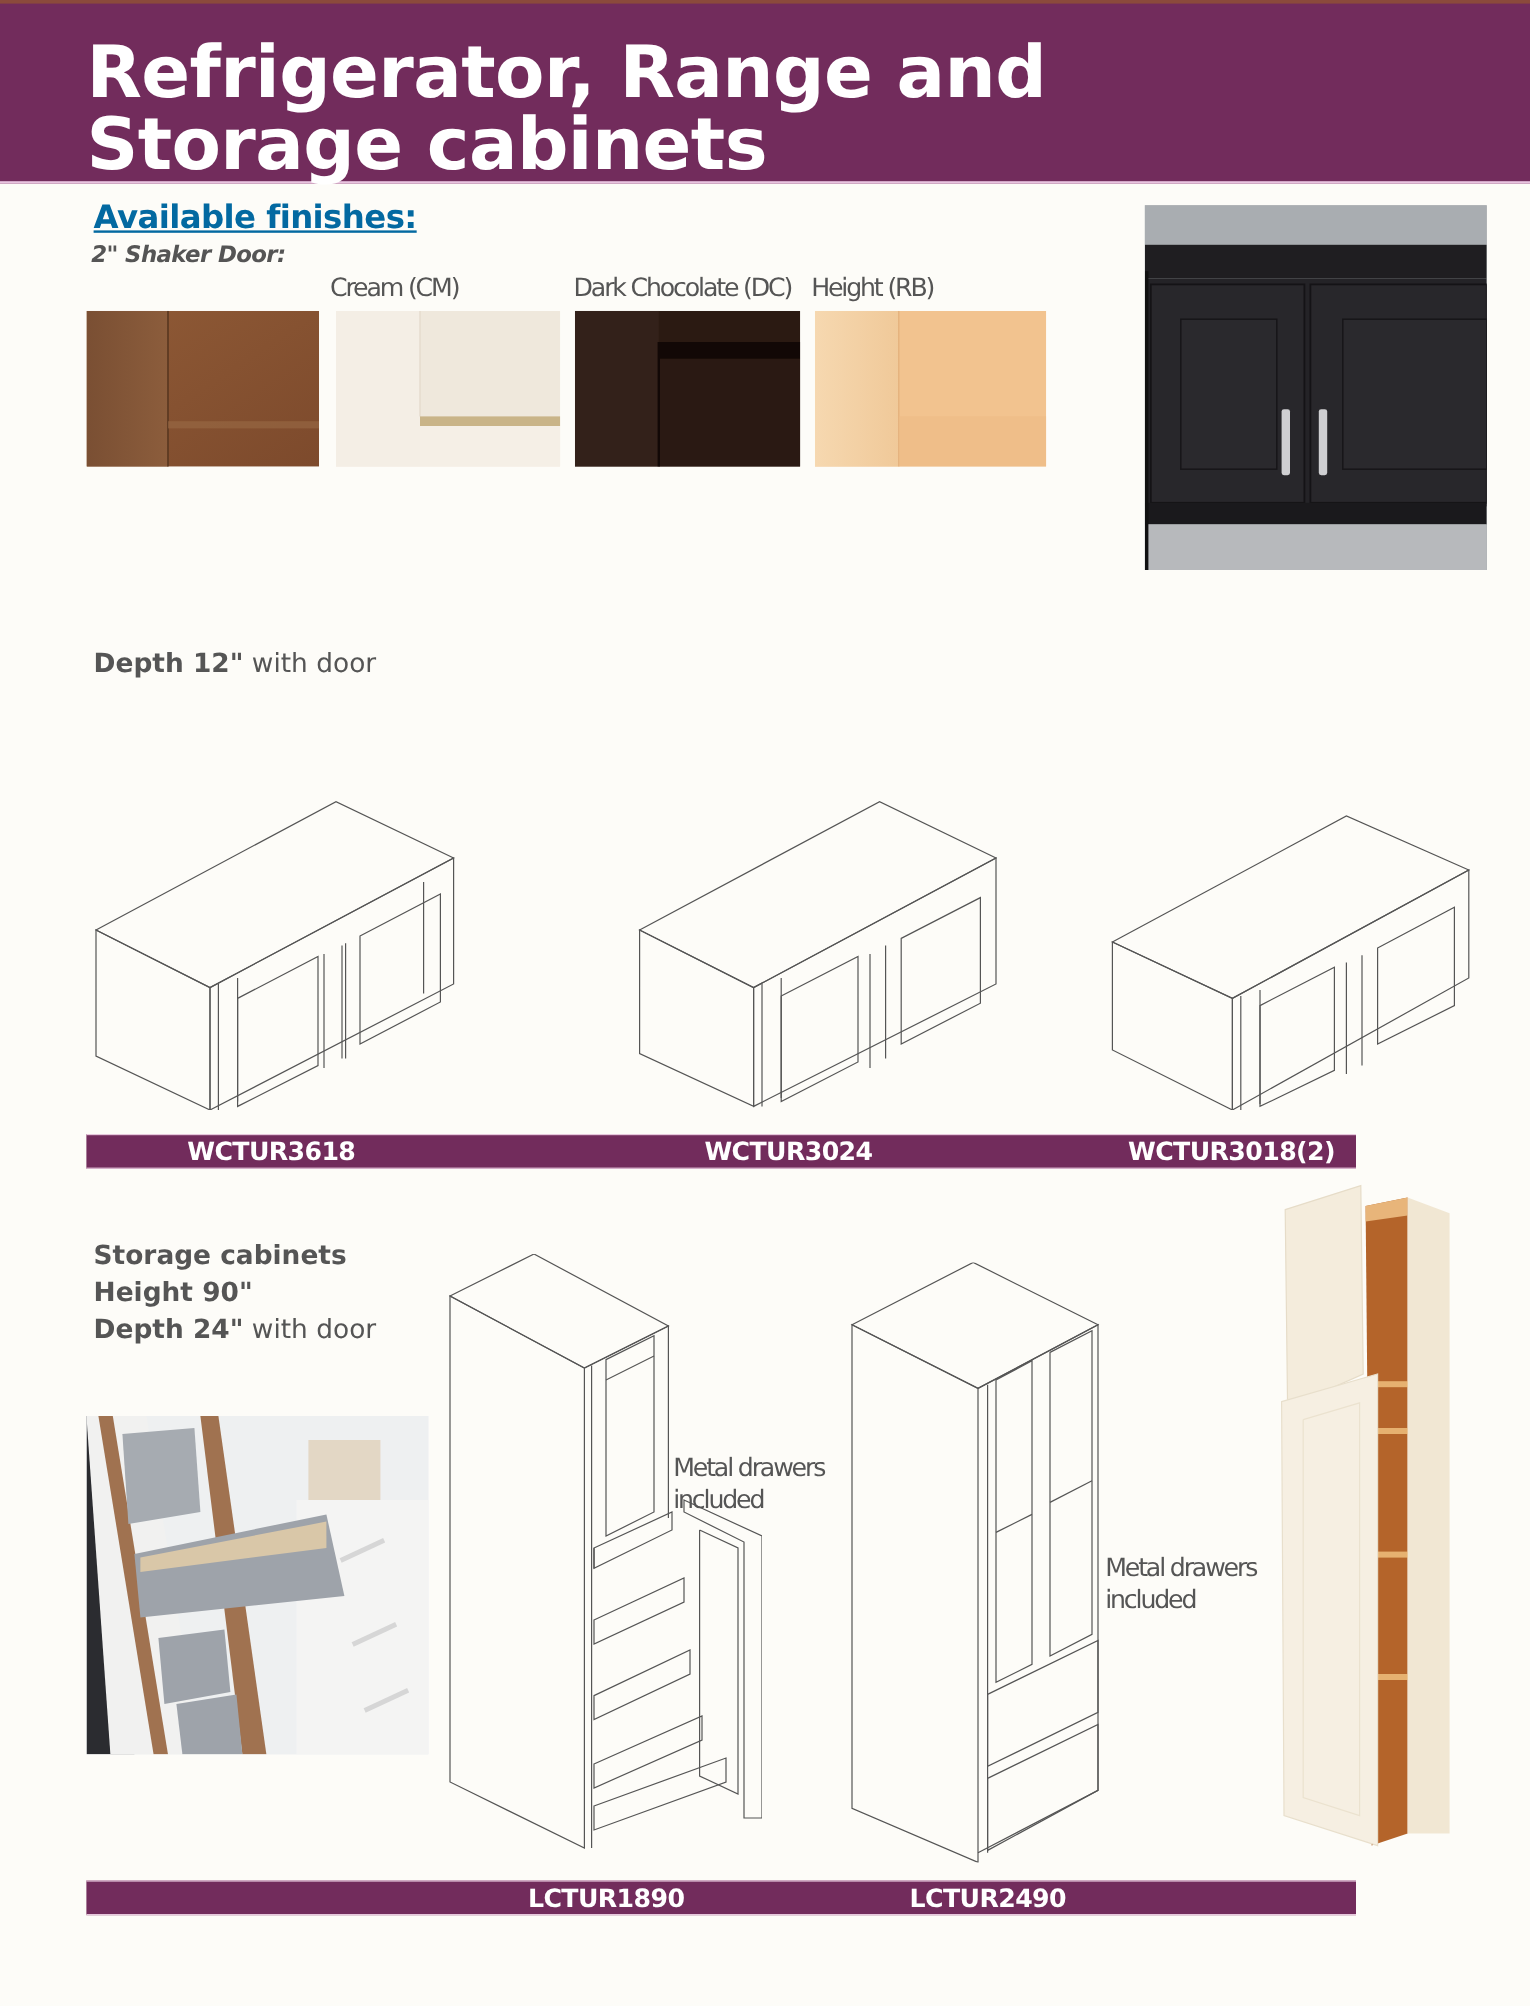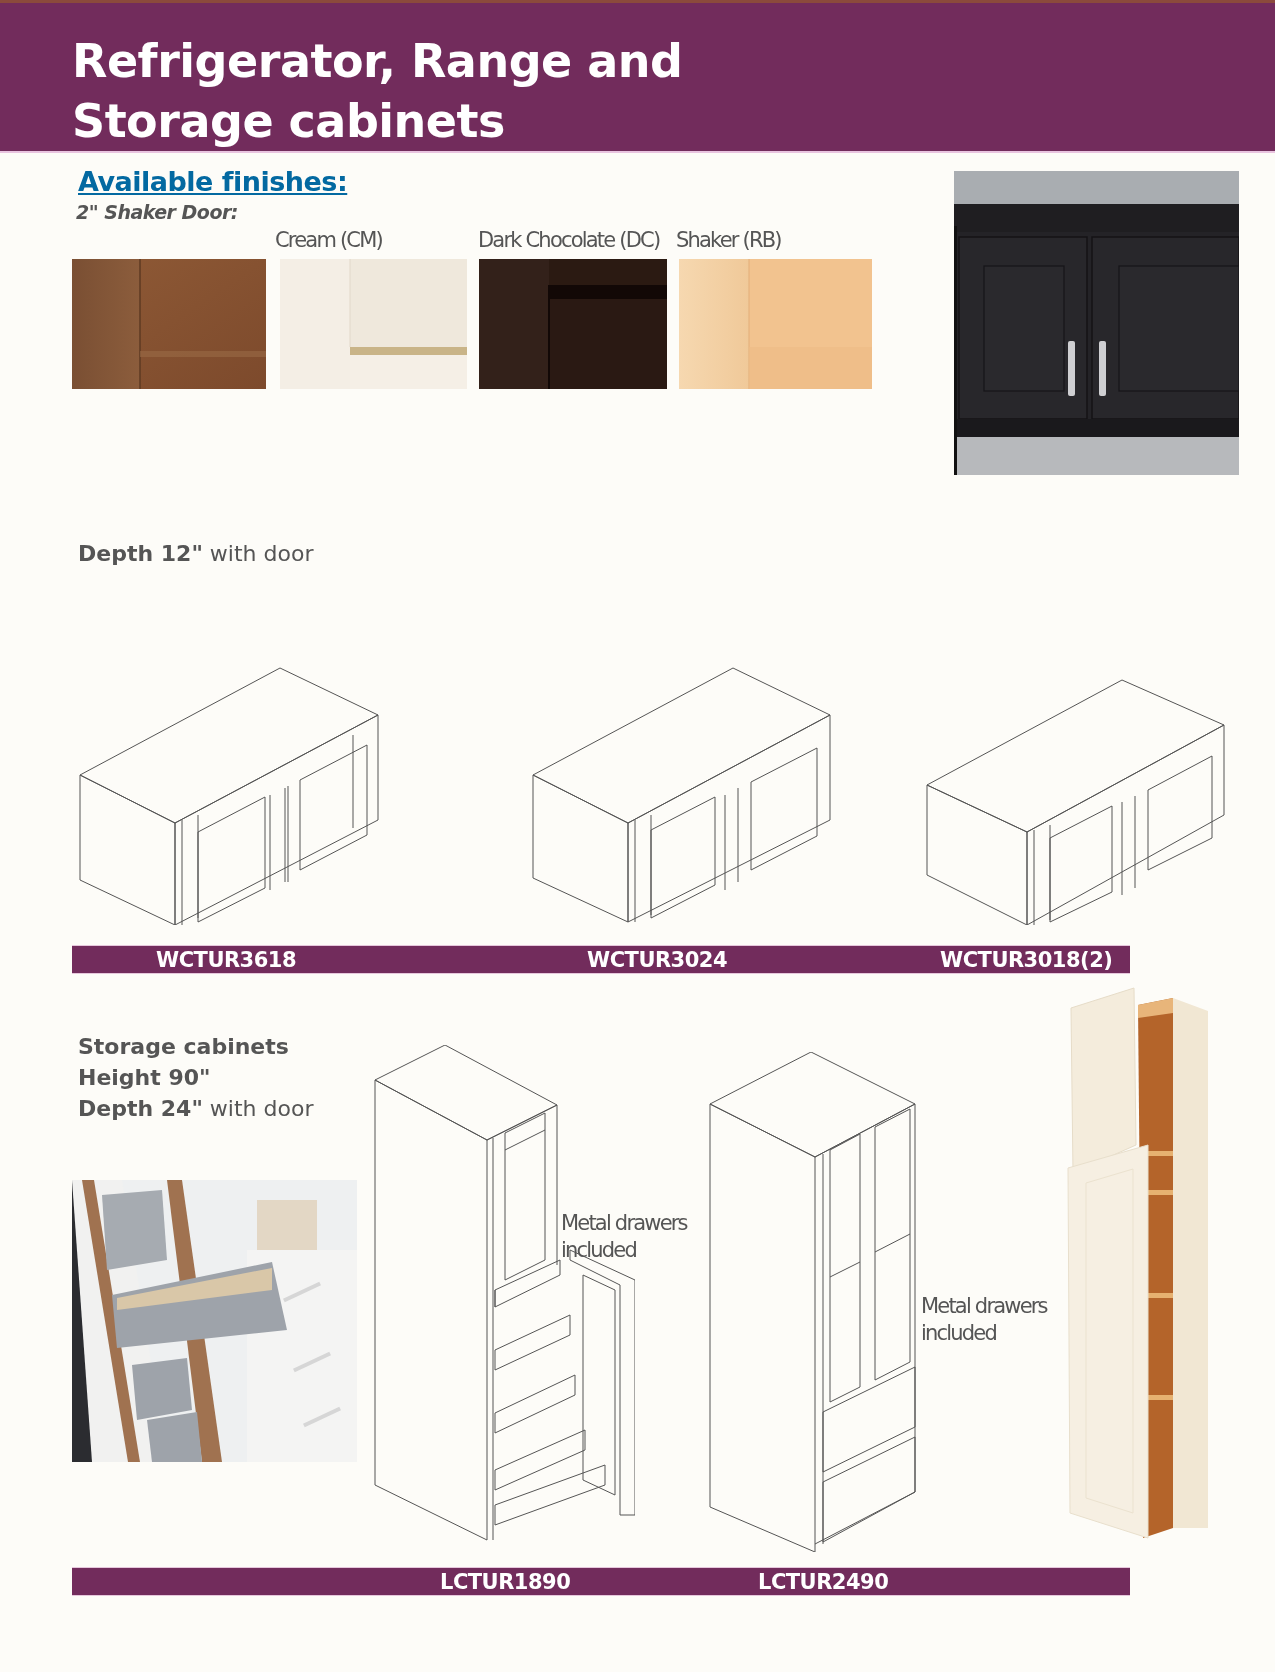--- a/index.html
+++ b/index.html
@@ -1,21 +1,21 @@
 <!DOCTYPE html>
 <html><head>
 <meta charset="utf-8">
 <style>
   * { box-sizing: border-box; margin: 0; padding: 0; }
   html, body { width: 1275px; height: 1672px; background: #fdfcf8; overflow: hidden; }
   body { position: relative; font-family: "DejaVu Sans", "Liberation Sans", sans-serif; color: #555; }
   .abs { position: absolute; }
 
   .header { left: 0; top: 0; width: 1275px; height: 153px; background: #722c5c; border-top: 3px solid #8b4a3c; border-bottom: 2px solid #e9c4e0; }
-  .header-title { left: 72px; top: 28px; color: #fff; font-weight: bold; font-size: 46px; line-height: 60px; letter-spacing: -0.5px; }
+  .header-title { left: 72px; top: 28px; color: #fff; font-weight: bold; font-size: 60px; line-height: 60px; letter-spacing: -0.5px; }
 
   .finishes-title { left: 78px; top: 166px; font-size: 27px; font-weight: bold; color: #0369a1; text-decoration: underline; letter-spacing: -0.5px; }
   .shaker-label { left: 76px; top: 201px; font-size: 19px; font-weight: bold; font-style: italic; color: #555; letter-spacing: -0.5px; }
   .swatch-label { top: 228px; font-size: 21px; color: #555; letter-spacing: -1.8px; }
   .swatch { top: 259px; height: 130px; overflow: hidden; }
 
   .photo-dark { left: 954px; top: 171px; width: 285px; height: 304px; background: #a7aaad; overflow: hidden; }
 
   .section-head { font-size: 22px; font-weight: bold; color: #555; line-height: 31px; }
   .section-head .light { font-weight: normal; }
@@ -36,21 +36,21 @@
     <div>Storage cabinets</div>
   </div>
 </div>
 
 <div class="abs finishes-title">Available finishes:</div>
 <div class="abs shaker-label">2" Shaker Door:</div>
 
 <div class="abs swatch-label" style="left:72px;margin-top:32px;">Pecan (PC)</div>
 <div class="abs swatch-label" style="left:275px;">Cream (CM)</div>
 <div class="abs swatch-label" style="left:478px;">Dark Chocolate (DC)</div>
-<div class="abs swatch-label" style="left:676px;">Shaker (RB)</div>
+<div class="abs swatch-label" style="left:676px;">Height (RB)</div>
 
 <div class="abs swatch" style="left:72px;width:194px;">
   <svg width="194" height="130">
     <defs>
       <linearGradient id="pc1" x1="0" y1="0" x2="1" y2="0">
           <stop offset="0" stop-color="#7a4f33"></stop>
           <stop offset="1" stop-color="#8c5d3c"></stop>
         </linearGradient>
       <linearGradient id="pc2" x1="0" y1="0" x2="1" y2="1">
           <stop offset="0" stop-color="#8f5a36"></stop>

